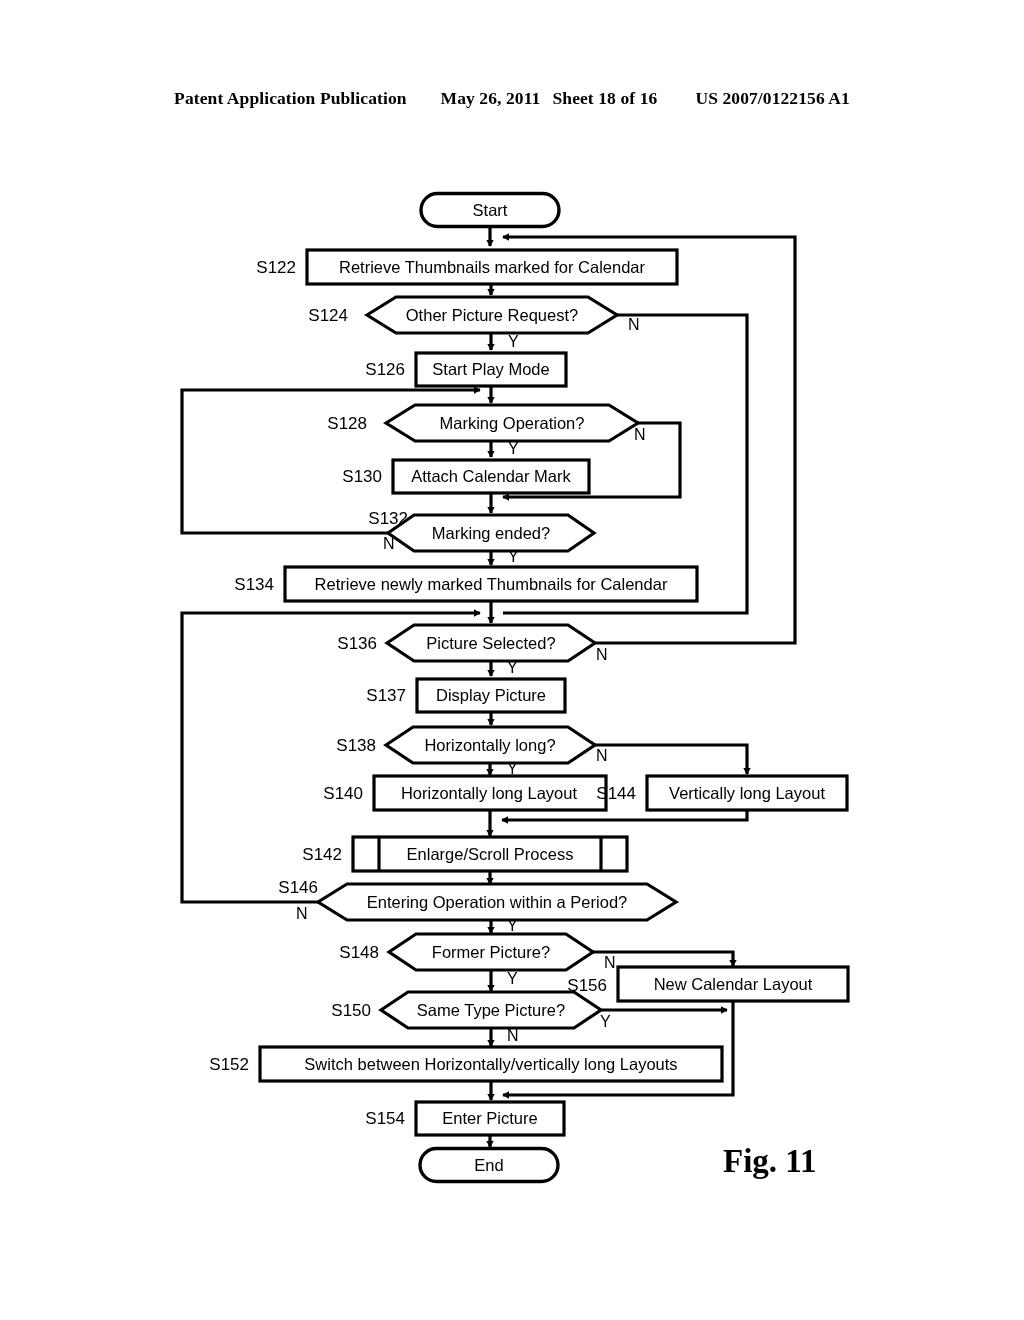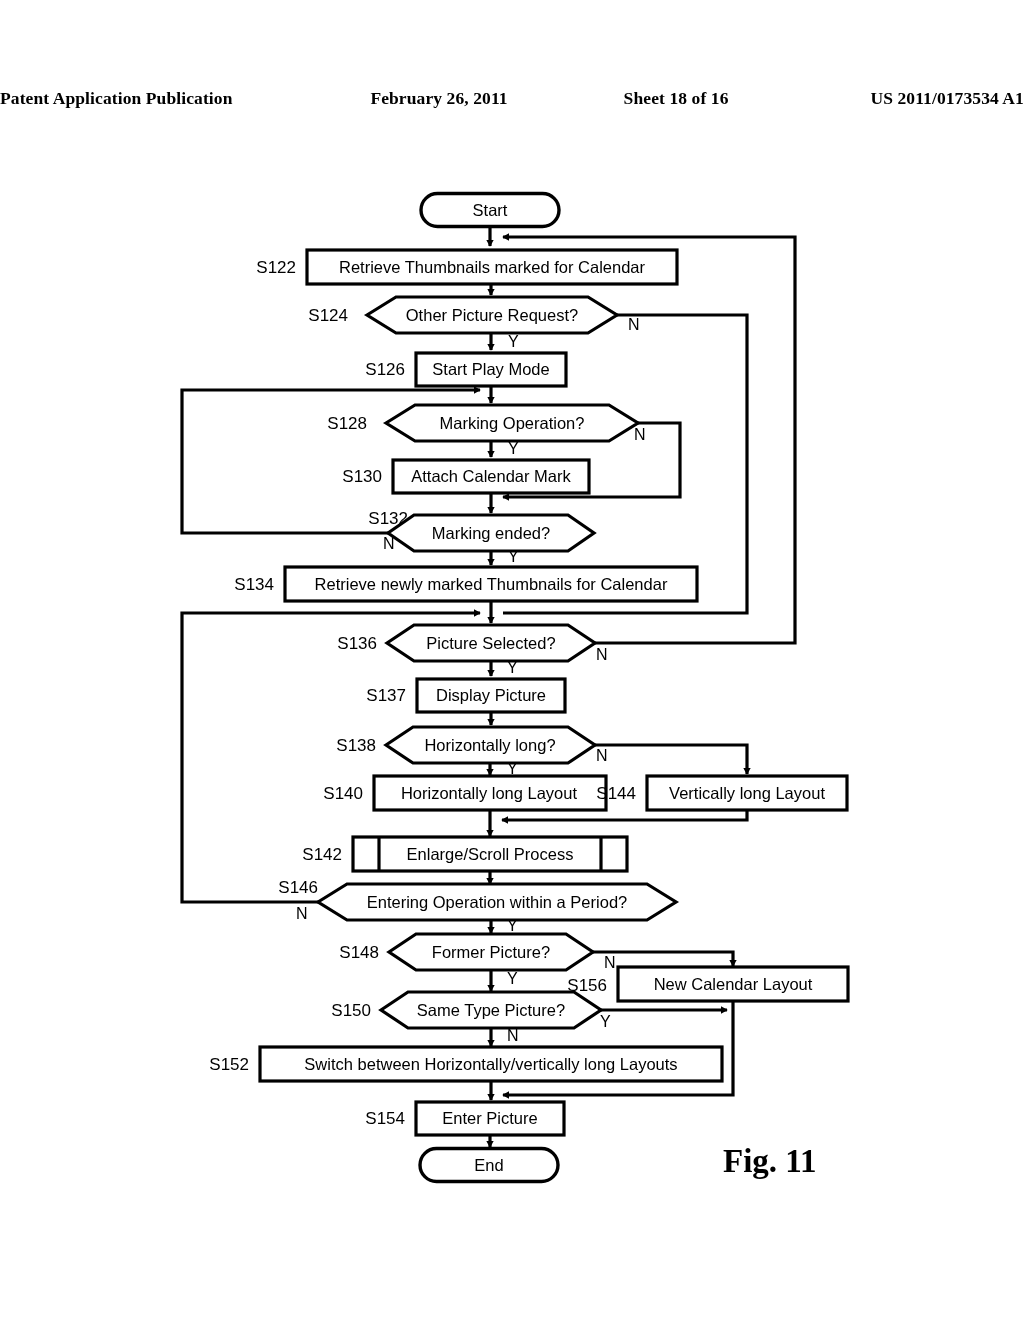--- a/index.html
+++ b/index.html
@@ -1,18 +1,18 @@
 <!DOCTYPE html>
 <html><head>
 <meta charset="utf-8">
 <style>
   html,body{margin:0;padding:0;background:#ffffff;}
   body{width:1024px;height:1320px;font-family:"Liberation Sans",sans-serif;color:#000;}
   #page{position:relative;width:1024px;height:1320px;overflow:hidden;background:#fff;}
-  .hdr{position:absolute;top:88px;left:0;width:1024px;display:flex;justify-content:space-between;
+  .hdr{position:absolute;top:88px;left:0;width:1024px;display:flex;justify-content:center;
        align-items:baseline;font-family:"Liberation Serif",serif;font-weight:bold;font-size:17.5px;
        letter-spacing:.1px;white-space:pre;}
   .hdr span{display:inline-block;}
   .hdr .gapA{width:34px;}
   .hdr .gapB{width:12px;}
   .hdr .gapC{width:38px;}
   #chart{position:absolute;left:0;top:0;}
   svg text{font-family:"Liberation Sans",sans-serif;fill:#000;}
   .nodelabel{font-size:16.5px;}
   .steplabel{font-size:17px;}
@@ -23,25 +23,25 @@
   .edge{stroke:#000000;stroke-width:3.2;fill:none;}
 </style>
 </head>
 <body>
 
 <div id="page">
 
   <div class="hdr">
     <span>Patent Application Publication</span>
     <span class="gapA"></span>
-    <span>February 26, 2011</span>
+    <span>May 26, 2011</span>
     <span class="gapB"></span>
     <span>Sheet 18 of 16</span>
     <span class="gapC"></span>
-    <span>US 2011/0173534 A1</span>
+    <span>US 2007/0122156 A1</span>
   </div>
 
   <svg id="chart" width="1024" height="1320" viewBox="0 0 1024 1320">
     <defs>
       <marker id="ar" markerWidth="9" markerHeight="9" refX="6.4" refY="4.5" orient="auto" markerUnits="userSpaceOnUse">
         <path d="M0,0.6 L7.2,4.5 L0,8.4 z" fill="#000"></path>
       </marker>
     </defs>
 
     <g id="edges">

